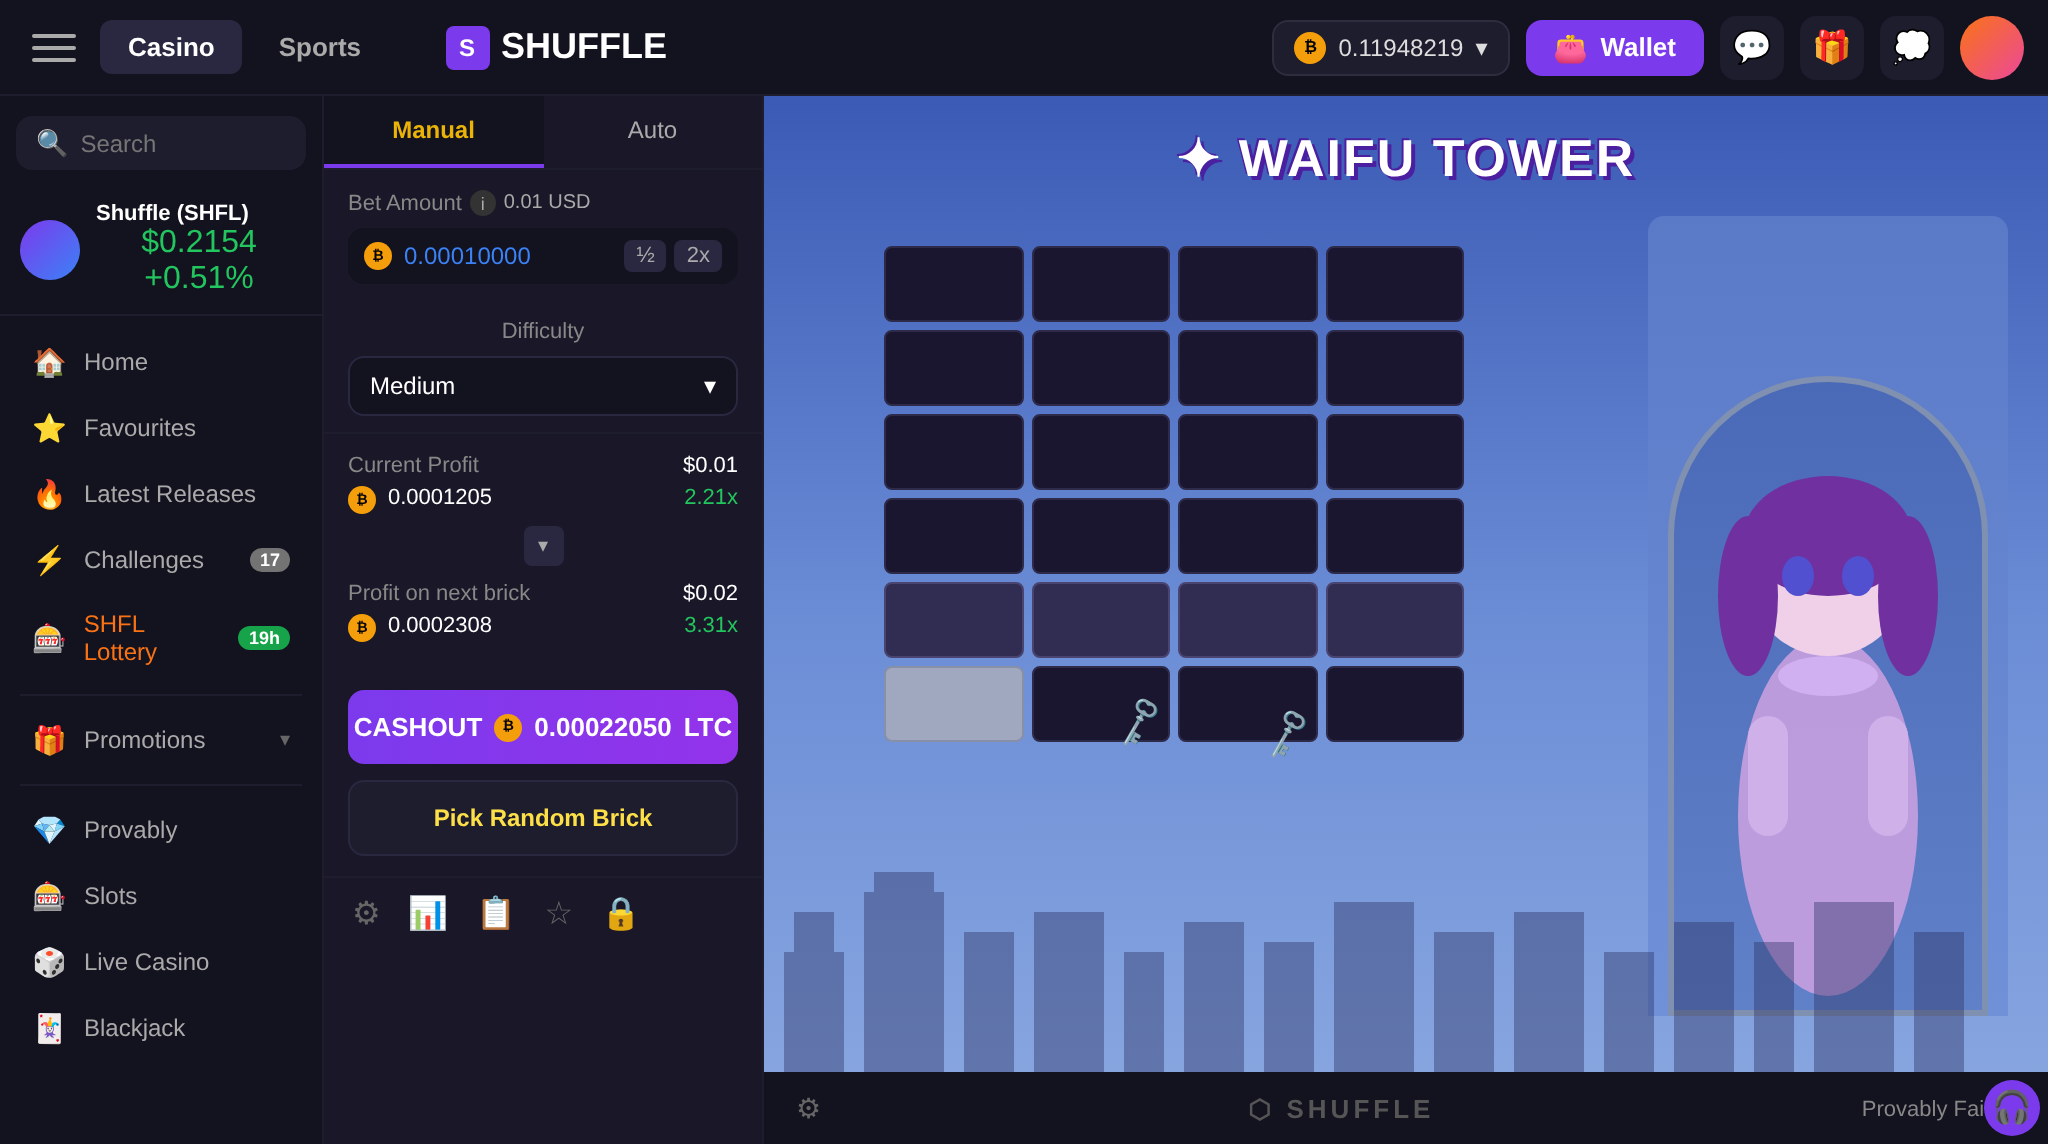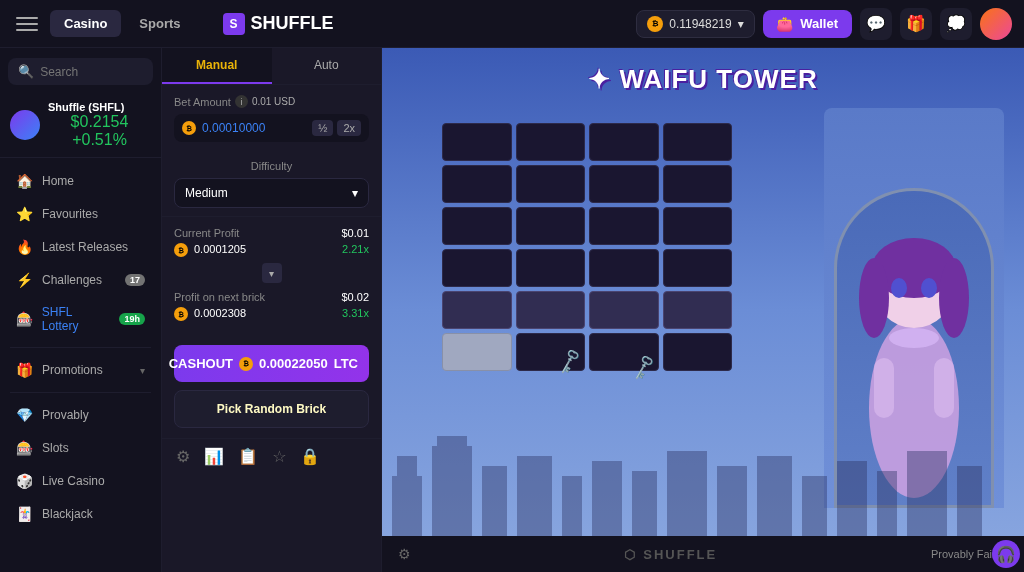--- a/index.html
+++ b/index.html
@@ -150,21 +150,21 @@
     .nav-item-icon { font-size: 14px; width: 18px; text-align: center; }
     .badge {
       background: #737373; color: #fff;
       font-size: 9px; font-weight: 700;
       padding: 1px 5px; border-radius: 10px;
       margin-left: auto;
     }
     .badge.green { background: #16a34a; }
     .chevron { margin-left: auto; font-size: 10px; color: #666; }
     .nav-section-divider { height: 1px; background: #1e1d2e; margin: 6px 10px; }
-    .lottery-text { color: #3b82f6; }
+    .lottery-text { color: #f97316; }
 
     
     .game-panel {
       flex: 1;
       display: flex;
       flex-direction: column;
       background: #1a1828;
       max-width: 220px;
       flex-shrink: 0;
       border-right: 1px solid #1e1d2e;
@@ -245,28 +245,28 @@
       color: #aaa; margin: 0 auto 8px;
     }
 
     .cashout-btn {
       margin: 8px 12px 8px;
       background: linear-gradient(90deg, #7c3aed, #9333ea);
       border-radius: 8px; padding: 11px;
       text-align: center; cursor: pointer;
       font-size: 13px; font-weight: 700;
       color: #fff; display: flex; align-items: center;
-      justify-content: flex-end; gap: 6px;
+      justify-content: center; gap: 6px;
     }
     .random-brick-btn {
       margin: 0 12px 10px;
       background: #1e1d2e; border: 1px solid #2a2840;
       border-radius: 8px; padding: 11px;
       text-align: center; cursor: pointer;
-      font-size: 12px; color: #fef9c3; font-weight: 600;
+      font-size: 12px; color: #fde047; font-weight: 600;
     }
 
     
     .game-toolbar {
       display: flex; align-items: center; gap: 14px;
       padding: 8px 14px; border-top: 1px solid #1e1d2e;
       background: #1a1828;
     }
     .toolbar-icon { font-size: 16px; color: #666; cursor: pointer; }
 

